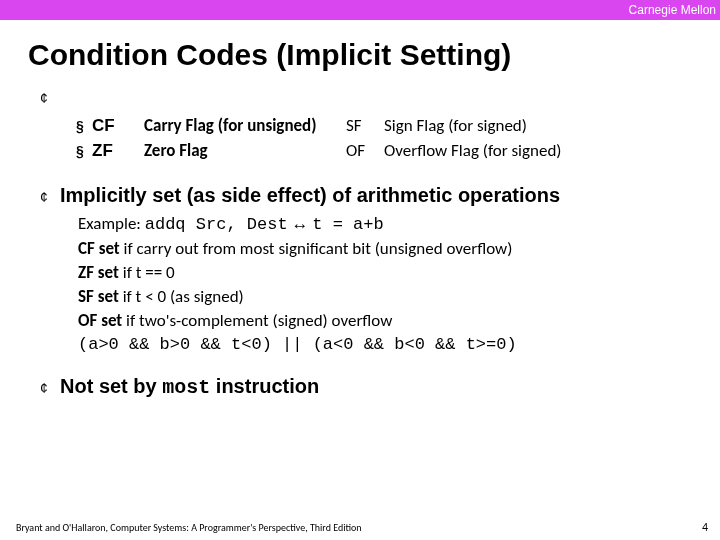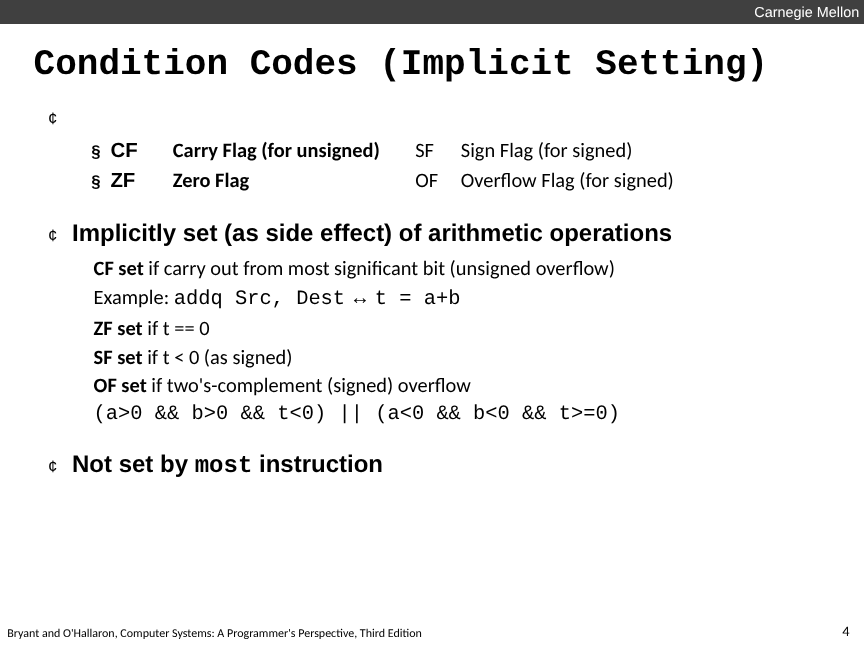--- a/index.html
+++ b/index.html
@@ -7,33 +7,33 @@
     padding: 0;
     width: 720px;
     height: 540px;
     background: #fff;
     font-family: "Calibri", "Segoe UI", Arial, sans-serif;
     color: #000;
     overflow: hidden;
     position: relative;
   }
   .topbar {
-    background: #404040;
+    background: #d946ef;
     height: 20px;
     width: 100%;
     color: #fff;
     font-size: 12px;
     text-align: right;
     line-height: 20px;
     padding-right: 4px;
     box-sizing: border-box;
     font-family: Arial, sans-serif;
   }
   .title {
-    font-family: Liberation Mono, monospace;
+    font-family: Liberation Sans, sans-serif;
     font-weight: bold;
     font-size: 30px;
     margin: 18px 0 18px 28px;
     color: #000;
   }
   .content {
     margin-left: 40px;
     margin-right: 20px;
   }
   .bullet-row {
@@ -105,21 +105,21 @@
   }
   .body-lines div {
     margin: 1px 0;
   }
   .mono {
     font-family: "Courier New", monospace;
   }
   .footer {
     position: absolute;
     bottom: 6px;
-    left: 6px;
+    left: 16px;
     right: 10px;
     font-family: "Calibri", "Segoe UI", sans-serif;
     font-size: 10px;
     color: #000;
   }
   .pagenum {
     position: absolute;
     bottom: 6px;
     right: 12px;
     font-family: "Calibri", "Segoe UI", sans-serif;
@@ -163,27 +163,27 @@
     </tr>
   </tbody>
     </table>
 
   <div class="bullet-row">
     <span class="bullet-mark">¢</span>
     <span class="bullet-text">Implicitly set (as side effect) of arithmetic operations</span>
   </div>
   <div class="body-lines">
     <div>
-      <b>CF set</b><span> if carry out from most significant bit (unsigned overflow)</span>
-    </div>
-    <div>
       <span>Example:</span>
       <span class="mono">addq Src, Dest</span>
       <span class="arrow">↔</span>
       <span class="mono">t = a+b</span>
+    </div>
+    <div>
+      <b>CF set</b><span> if carry out from most significant bit (unsigned overflow)</span>
     </div>
     <div>
       <b>ZF set</b><span> if t == 0</span>
     </div>
     <div>
       <b>SF set</b><span> if t &lt; 0 (as signed)</span>
     </div>
     <div>
       <b>OF set</b><span> if two's-complement (signed) overflow</span>
     </div>

